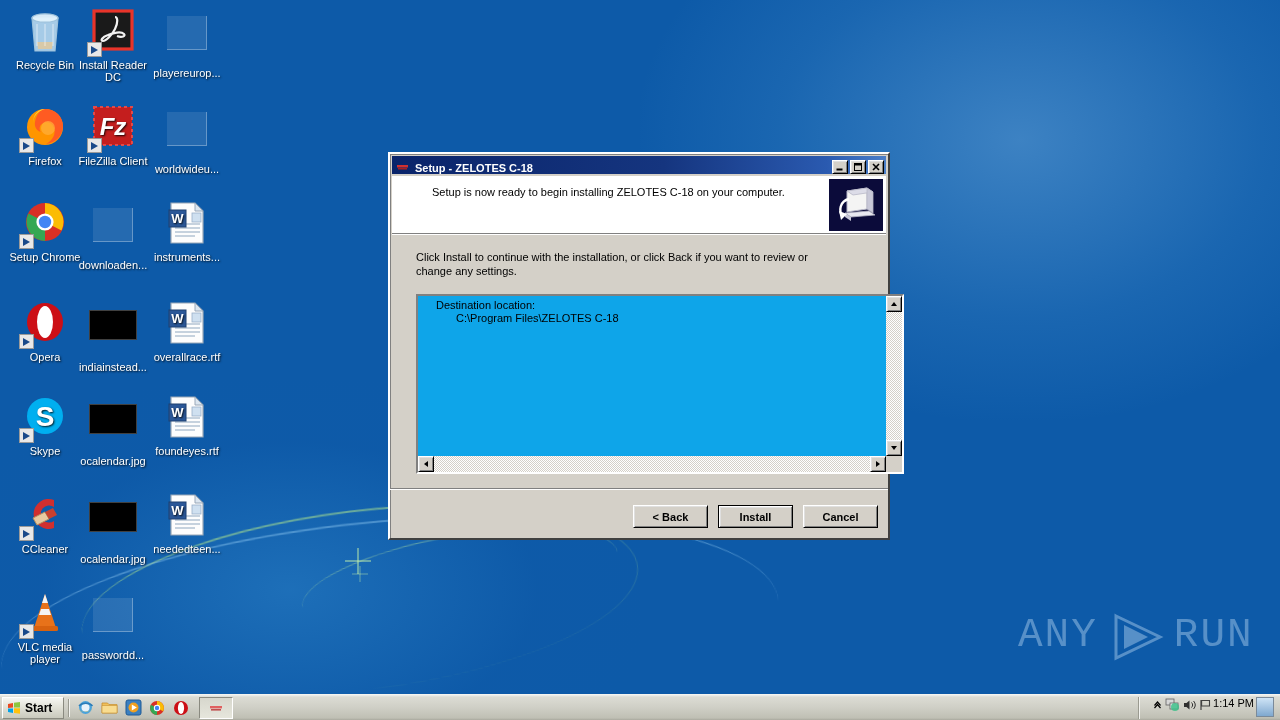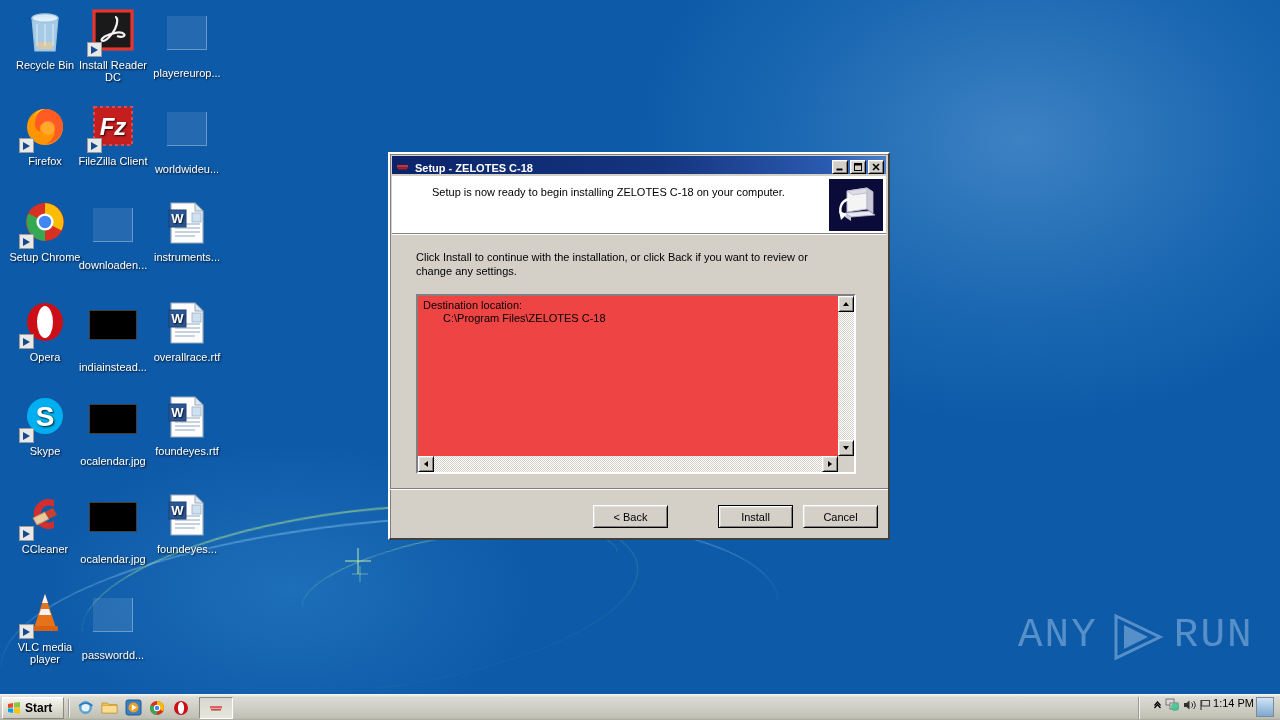--- a/index.html
+++ b/index.html
@@ -220,26 +220,27 @@
     width: 54px; height: 52px; margin: 3px 3px 0 0;
     background: #0b0b3a;
     display: flex; align-items: center; justify-content: center;
   }
 
   #setup-body { padding: 16px 26px 0 26px; }
   #instruction { font-size: 11px; color: #000; line-height: 14px; width: 400px; }
 
   #listbox {
     margin-top: 16px;
-    width: 440px; height: 180px;
-    background: #ef4444;
+    width: 488px; height: 180px;
+    background: #0ea5e9;
     border: 2px solid;
     border-color: #808080 #ffffff #ffffff #808080;
     position: relative;
     overflow: hidden;
+    padding-left: 13px;
   }
   #listbox .lb-inner { padding: 3px 5px; font-size: 11px; color: #000; line-height: 13px; }
   #listbox .lb-indent { padding-left: 20px; }
 
   .vscroll {
     position: absolute; right: 0; top: 0;
     width: 16px; bottom: 16px;
     background: repeating-conic-gradient(#ffffff 0% 25%, #d4d0c8 0% 50%) 0 0/2px 2px;
   }
   .hscroll {
@@ -275,25 +276,25 @@
   }
   .dlg-btn {
     width: 75px; height: 23px;
     background: #d4d0c8;
     border: 1px solid;
     border-color: #ffffff #000000 #000000 #ffffff;
     box-shadow: inset 1px 1px 0 #dfdfdf, inset -1px -1px 0 #808080;
     font-size: 11px; color: #000;
     display: flex; align-items: center; justify-content: center;
     font-family: "Liberation Sans", sans-serif;
+    font-weight: bold;
   }
   .dlg-btn.default {
     border-color: #000000;
     box-shadow: inset 1px 1px 0 #ffffff, inset -1px -1px 0 #808080, inset 2px 2px 0 #dfdfdf;
-    margin-left: 40px;
   }
 </style>
 </head>
 <body>
 
 <div id="desktop">
   <div class="glow-tr"></div>
   <div class="glow-bl"></div>
   <div class="streak streak-1"></div>
   <div class="streak streak-2"></div>
@@ -462,21 +463,21 @@
       </div>
       <div class="dicon" style="left: 150px; top: 492px;">
         <div class="glyph"><svg width="44" height="46" viewBox="0 0 44 46">
       <path d="M6,3 L30,3 L38,11 L38,43 L6,43 Z" fill="#fdfdfd" stroke="#9aa8b8" stroke-width="1.2"></path>
       <path d="M30,3 L38,11 L30,11 Z" fill="#dce6f0" stroke="#9aa8b8" stroke-width="1"></path>
       <rect x="27" y="13" width="9" height="9" fill="#cfe0f0" stroke="#9ab0c8" stroke-width="0.8"></rect>
       <path d="M10,24 L35,24 M10,28 L35,28 M10,32 L35,32 M10,36 L30,36" stroke="#8fa8c0" stroke-width="1.2"></path>
       <rect x="4" y="10" width="17" height="17" fill="#2b5797" stroke="#1e4070" stroke-width="1"></rect>
       <text x="12.5" y="23" font-size="13" font-weight="bold" fill="#fff" text-anchor="middle" font-family="Liberation Sans, sans-serif">W</text>
     </svg></div>
-        <span class="label">foundeyes...</span>
+        <span class="label">neededteen...</span>
       </div>
     </div>
 </div>
 
 <div id="setup-window">
 
   <div id="setup-titlebar">
     <span class="tb-icon">
       <svg width="14" height="12" viewBox="0 0 14 12">
         <rect x="1" y="4" width="11" height="2.5" fill="#d03030"></rect>

